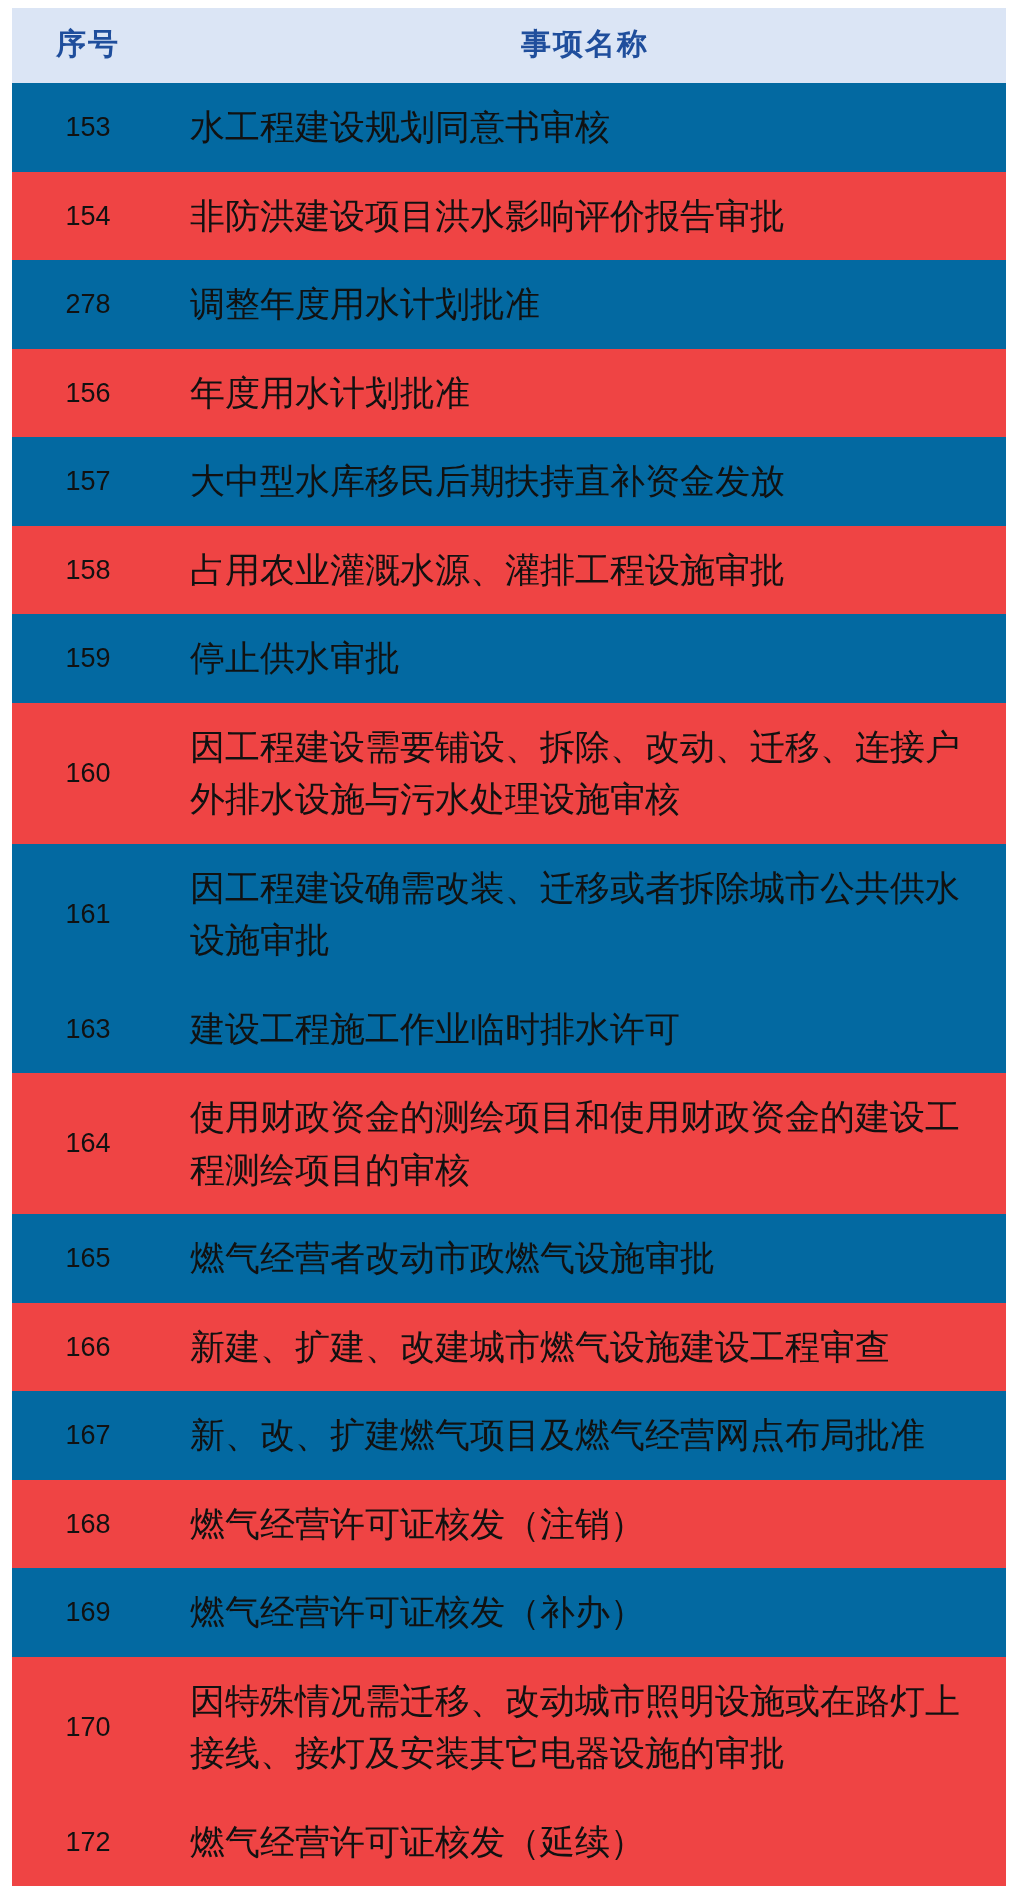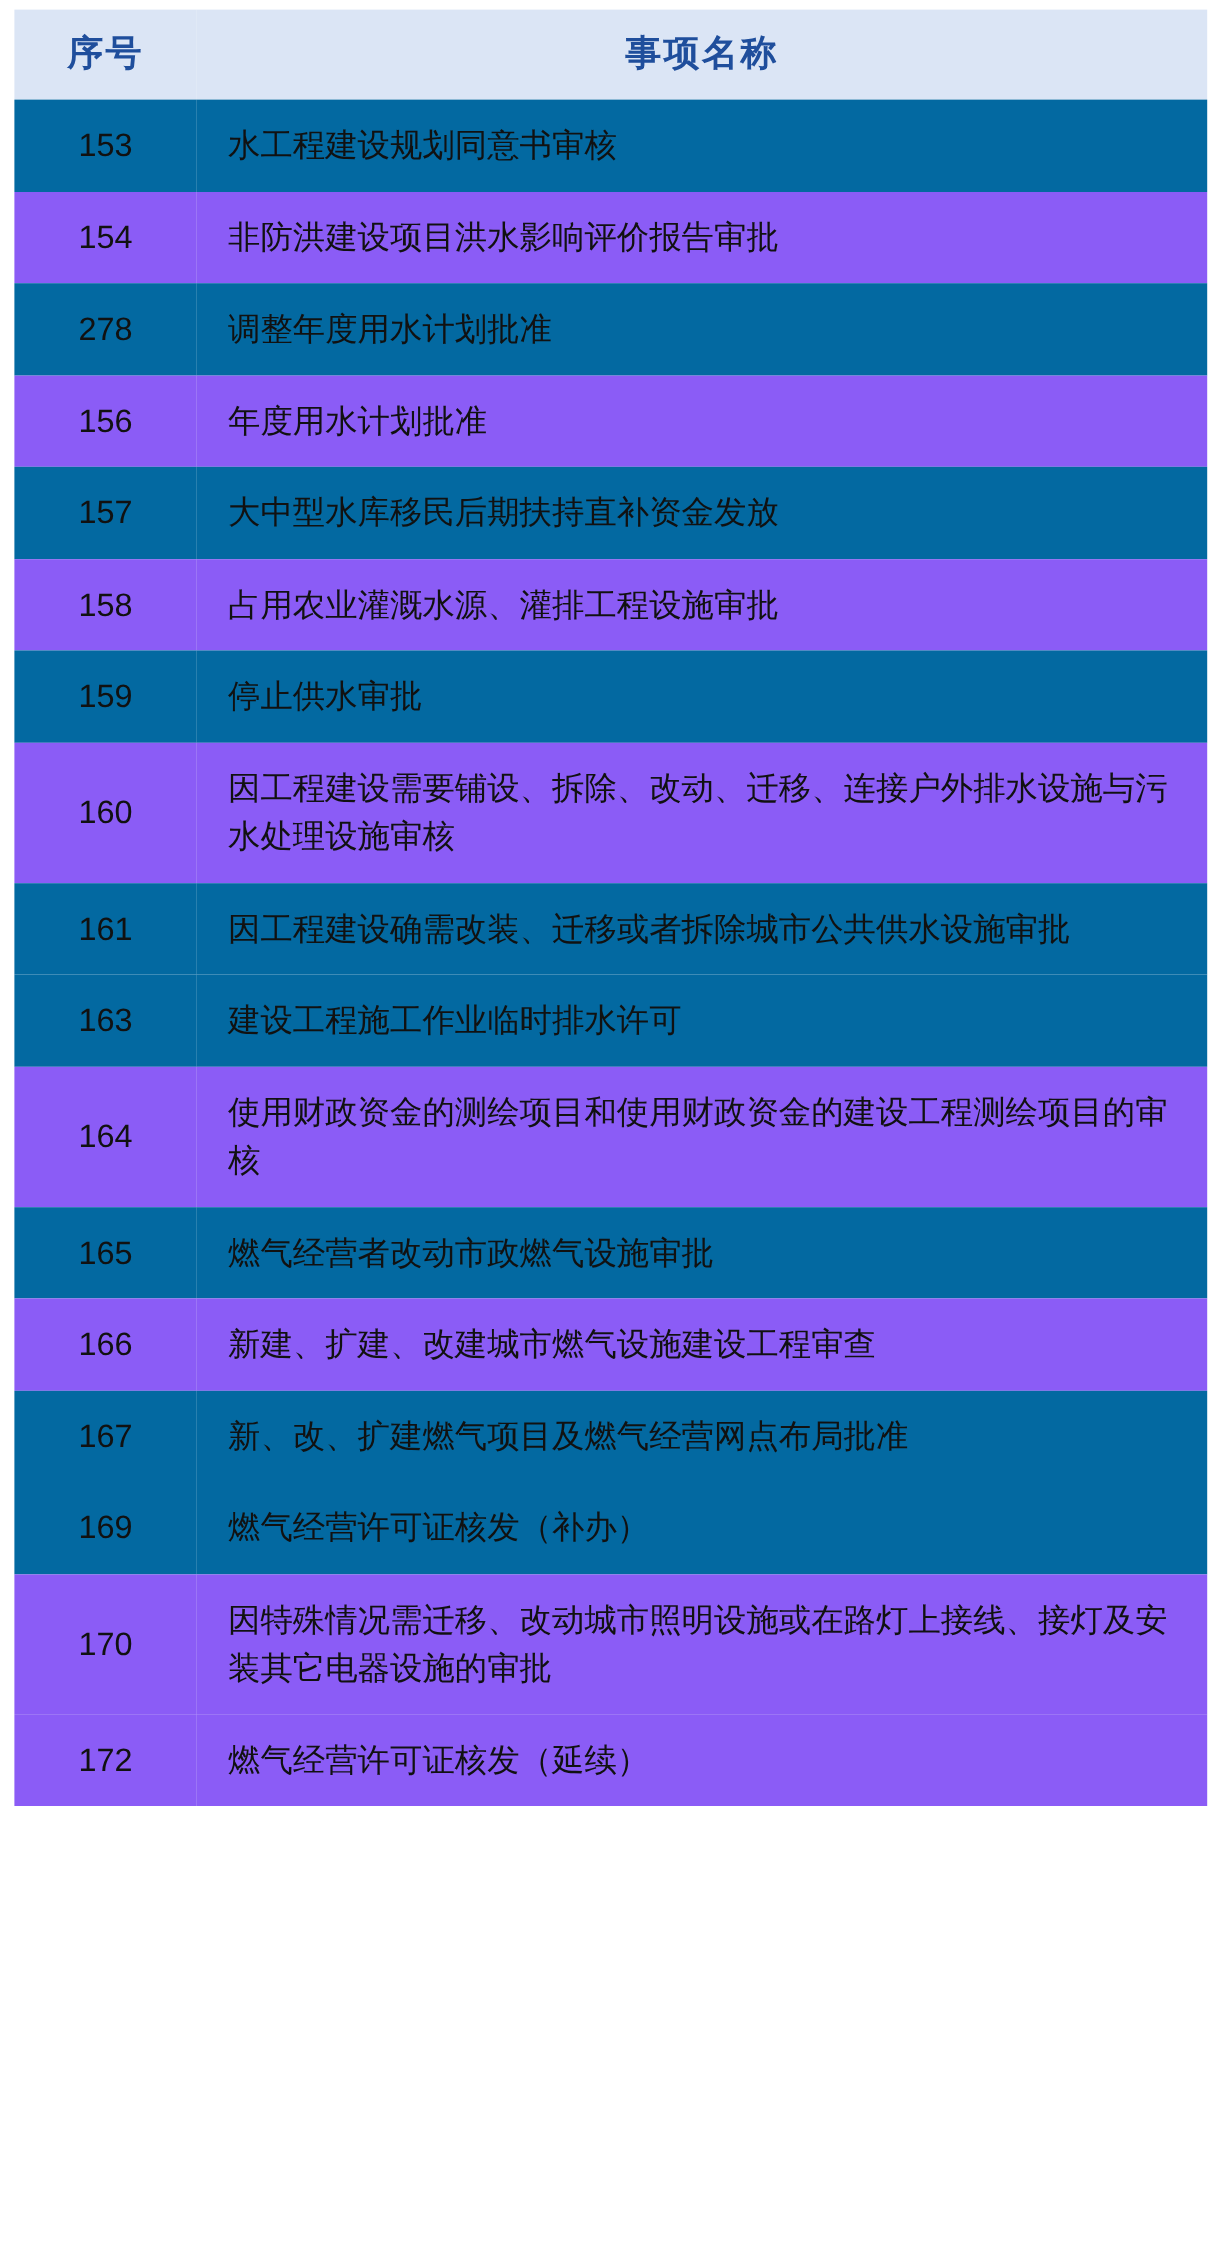--- a/index.html
+++ b/index.html
@@ -33,39 +33,39 @@
     letter-spacing: 2px;
     text-align: center;
     padding: 16px 0 18px 0;
     border: none;
   }
   table.items thead th.h-name {
     text-align: center;
   }
 
   table.items tbody td {
-    font-size: 27px;
+    font-size: 35px;
     color: #111111;
     border: none;
     padding: 18px 0;
     line-height: 1.5;
   }
   table.items tbody td.idx {
     text-align: center;
     font-size: 27px;
     color: #111111;
   }
   table.items tbody td.name {
     padding-left: 26px;
     padding-right: 18px;
     text-align: left;
     word-break: break-all;
   }
   table.items tbody tr.odd  td { background: #0369a1; }
-  table.items tbody tr.even td { background: #8b5cf6; }
+  table.items tbody tr.even td { background: #ef4444; }
 </style>
 </head>
 <body>
 
 <div class="page">
   <table class="items">
     <colgroup>
       <col class="c-index">
       <col class="c-name">
     </colgroup>
@@ -125,20 +125,24 @@
           <td class="name">燃气经营者改动市政燃气设施审批</td>
         </tr>
         <tr class="even">
           <td class="idx">166</td>
           <td class="name">新建、扩建、改建城市燃气设施建设工程审查</td>
         </tr>
         <tr class="odd">
           <td class="idx">167</td>
           <td class="name">新、改、扩建燃气项目及燃气经营网点布局批准</td>
         </tr>
+        <tr class="even">
+          <td class="idx">168</td>
+          <td class="name">燃气经营许可证核发（注销）</td>
+        </tr>
         <tr class="odd">
           <td class="idx">169</td>
           <td class="name">燃气经营许可证核发（补办）</td>
         </tr>
         <tr class="even">
           <td class="idx">170</td>
           <td class="name">因特殊情况需迁移、改动城市照明设施或在路灯上接线、接灯及安装其它电器设施的审批</td>
         </tr>
         <tr class="even">
           <td class="idx">172</td>

